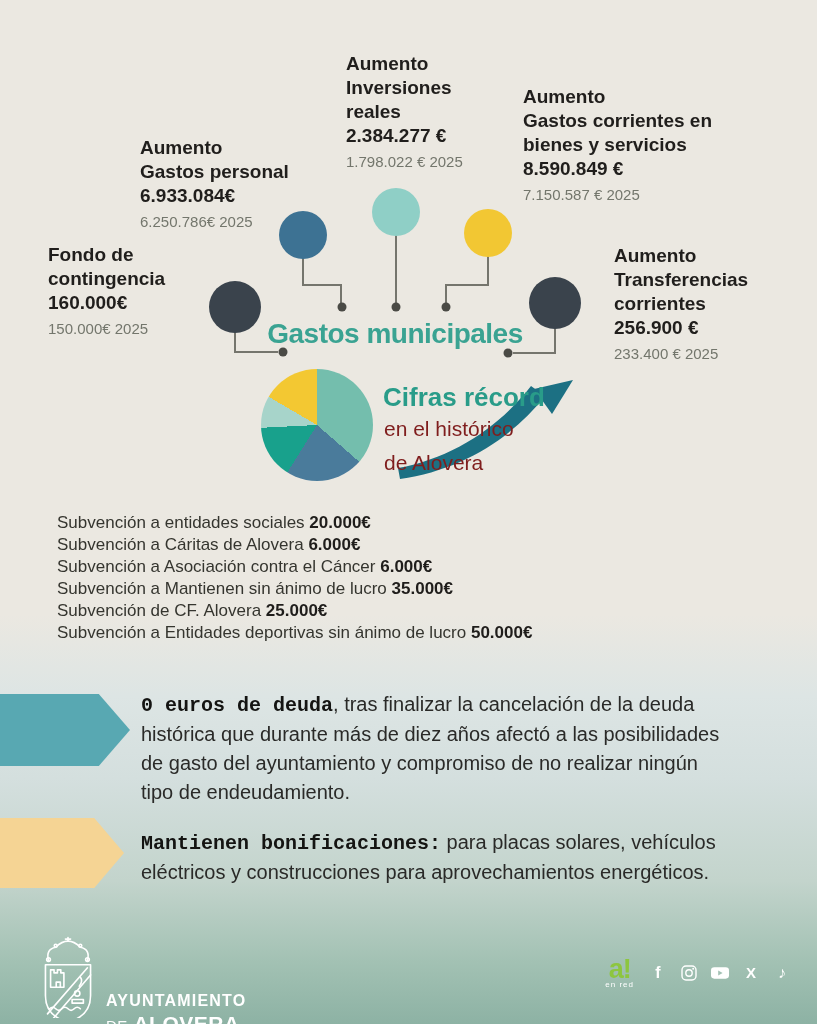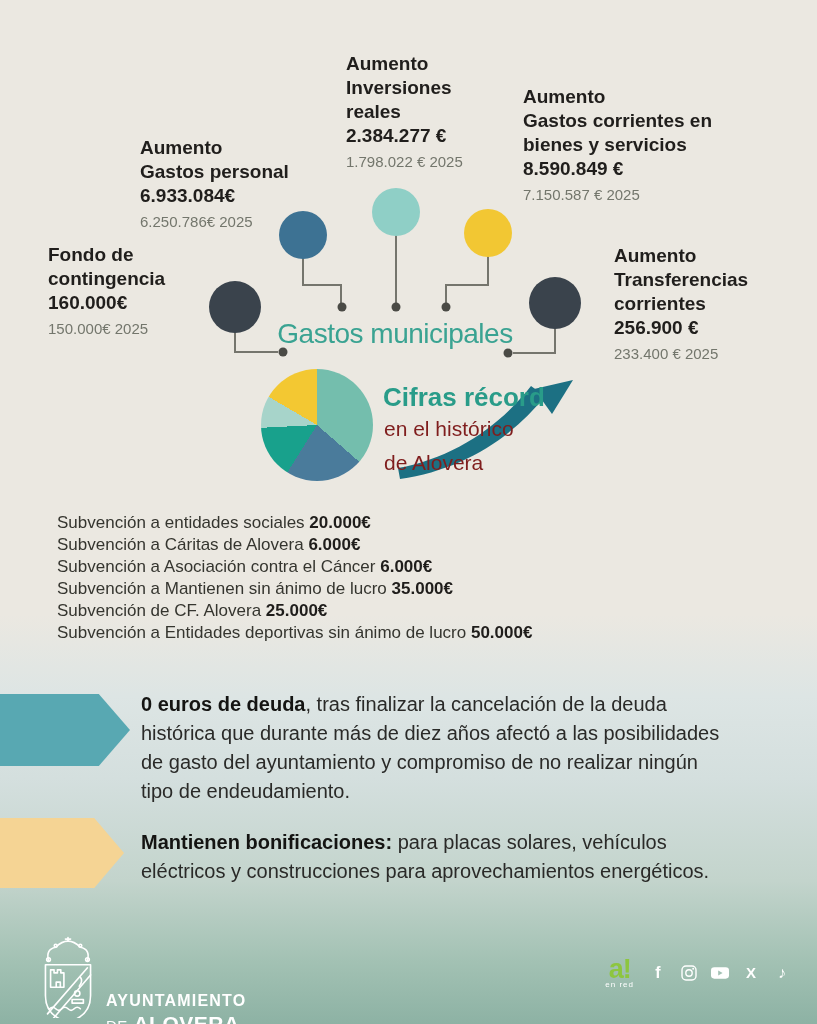--- a/index.html
+++ b/index.html
@@ -25,20 +25,21 @@
   #cat-inversiones  { left: 346px; top: 52px;  }
   #cat-corrientes   { left: 523px; top: 85px;  }
   #cat-transfer     { left: 614px; top: 244px; }
 
   
   .center-title {
     left: 0; top: 318px; width: 790px;
     text-align: center;
     font-size: 28px; letter-spacing: -0.5px;
     color: #3aa392;
+    font-weight: bold;
   }
 
   
   .diagram-svg { left: 0; top: 180px; }
 
   
   .pie {
     left: 261px; top: 369px; width: 112px; height: 112px;
     border-radius: 50%;
   }
@@ -58,21 +59,21 @@
   }
   #arrow-0 { top: 694px; width: 130px; }
   #arrow-1 { top: 818px; width: 124px; height: 70px; }
   .callout-text {
     left: 141px; width: 650px;
     font-size: 20px; line-height: 29px; color: #2a2a28;
     white-space: pre-line;
   }
   #callout-text-0 { top: 690px; }
   #callout-text-1 { top: 828px; }
-  .callout-text b { color: #141412; }
+  .callout-text b { color: #141412; font-family: Liberation Mono, monospace; }
 
   
   .crest { left: 32px; top: 936px; }
   .logo-text { left: 106px; top: 962px; color: #ffffff; margin-top: 30px; }
   .logo-line1 { font-size: 16px; font-weight: bold; letter-spacing: 1.2px; }
   .logo-line2 { font-size: 21px; font-weight: bold; letter-spacing: 0.5px; margin-top: 2px; }
   .logo-line2 .de { font-size: 15px; font-weight: normal; }
 
   .social-row {
     right: 26px; top: 956px;

